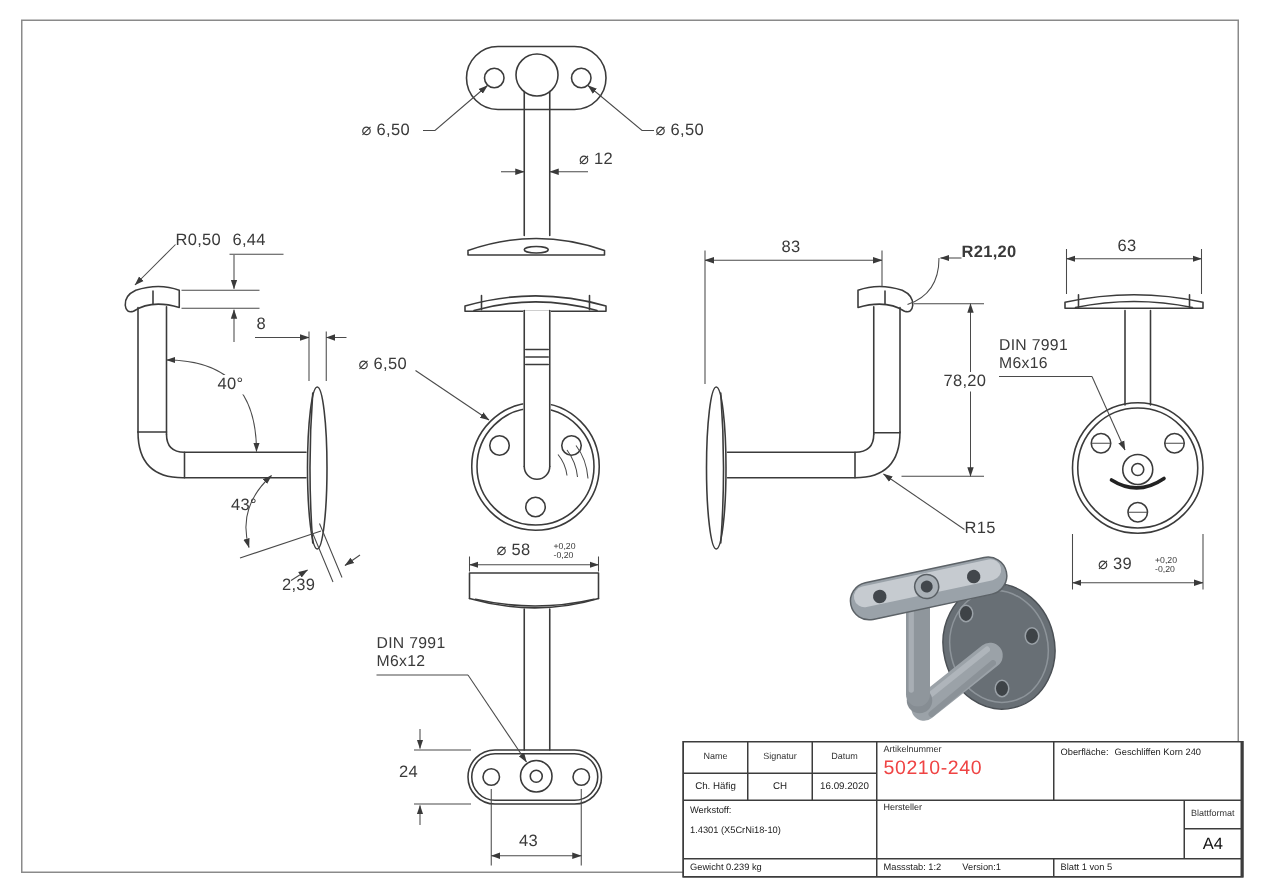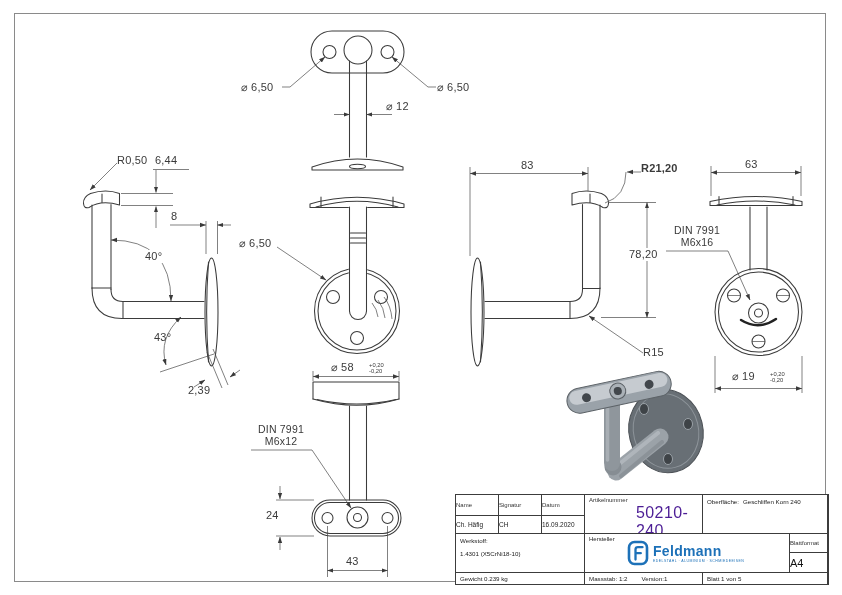--- a/index.html
+++ b/index.html
@@ -6,33 +6,33 @@
   .sheet{position:relative;width:842px;height:595px;background:#fff;overflow:hidden;
          font-family:"Liberation Sans",sans-serif;color:#333;}
   .frame{position:absolute;left:14px;top:13px;width:812px;height:569px;
          border:1px solid #8a8a8a;box-sizing:border-box;}
   svg.linework{position:absolute;left:0;top:0;}
   svg .p{stroke:#3b3b3b;stroke-width:1.05;fill:none;stroke-linecap:round;stroke-linejoin:round;}
   svg .d{stroke:#4a4a4a;stroke-width:0.7;fill:none;}
   svg .w{fill:#ffffff;stroke:none;}
   .dim{position:absolute;font-size:11px;color:#3a3a3a;white-space:nowrap;letter-spacing:.2px;line-height:13px;}
   .dim.bg{background:#fff;padding:0 2px;}
-  .dim.two{text-align:center;font-size:10.5px;line-height:11.5px;}
+  .dim.two{text-align:left;font-size:10.5px;line-height:11.5px;}
   .tol{position:absolute;font-size:5.8px;line-height:6px;color:#3a3a3a;display:flex;flex-direction:column;letter-spacing:0;}
   
   .tblock{position:absolute;left:455px;top:494px;width:372px;height:89px;
           display:grid;grid-template-columns:42px 42px 42px 117px 86px 37px;
           grid-template-rows:20px 17px 18px 19px 11px;gap:1px;background:#3c3c3c;
           border:1px solid #3c3c3c;box-sizing:content-box;}
   .cell{background:#fff;overflow:hidden;font-size:6px;color:#222;position:relative;}
-  .cell.ctr{display:flex;align-items:center;justify-content:flex-start;}
+  .cell.ctr{display:flex;align-items:center;justify-content:center;}
   .cell.lft{display:flex;align-items:center;padding-left:4px;}
   .lbl{font-size:6px;color:#333;}
   .art-cell{display:flex;flex-direction:column;padding:2px 4px;}
-  .art-val{font-size:16px;color:#4c1d95;letter-spacing:.4px;margin-top:1px;margin-left:47px;}
+  .art-val{font-size:13px;color:#ef4444;letter-spacing:.4px;margin-top:1px;}
   .obf-cell{padding:3px 4px;display:flex;gap:4px;align-items:flex-start;font-size:6.2px;}
   .wst-cell{padding:3px 4px;display:flex;flex-direction:column;gap:6px;font-size:6.2px;}
   .her-cell{padding:2px 4px;}
   .her-lbl{position:absolute;left:4px;top:2px;}
   .logo{position:absolute;left:42px;top:6px;display:flex;align-items:center;gap:4px;}
   .brand{color:#1d71b8;font-size:14px;font-weight:600;letter-spacing:.3px;line-height:14px;}
   .tagline{color:#1d71b8;font-size:3.5px;letter-spacing:.45px;margin-top:1px;}
   .a4{font-size:11px;color:#111;}
   .ms-cell{display:flex;align-items:center;padding-left:4px;gap:14px;font-size:6.2px;}
 </style>
@@ -223,21 +223,21 @@
 
   <div class="dim" style="left:521px;top:159px;">83</div>
   <div class="dim" style="left:641px;top:162px;font-weight:bold;">R21,20</div>
   <div class="dim bg" style="left:627px;top:248px;">78,20</div>
   <div class="dim" style="left:643px;top:346px;">R15</div>
   <div class="dim" style="left:745px;top:158px;">63</div>
   <div class="dim two" style="left:666px;top:225px;width:62px;">
     <span style="display:block">DIN 7991</span>
     <span style="display:block">M6x16</span>
   </div>
-  <div class="dim" style="left:732px;top:370px;">⌀ 19</div>
+  <div class="dim" style="left:732px;top:370px;">⌀ 39</div>
   <div class="tol" style="left:770px;top:371px;">
     <span>+0,20</span>
     <span>-0,20</span>
   </div>
 
   <div class="tblock">
     <div class="cell ctr" style="grid-column:1;grid-row:1;">
         <span class="lbl">Name</span>
       </div>
     <div class="cell ctr" style="grid-column:2;grid-row:1;">
@@ -262,30 +262,20 @@
       </div>
     <div class="cell ctr" style="grid-column:3;grid-row:2;font-size:6.5px;">
         <span>16.09.2020</span>
       </div>
     <div class="cell wst-cell" style="grid-column:1 / span 3;grid-row:3 / span 2;">
       <span>Werkstoff:</span>
       <span>1.4301 (X5CrNi18-10)</span>
     </div>
     <div class="cell her-cell" style="grid-column:4 / span 2;grid-row:3 / span 2;">
       <span class="her-lbl">Hersteller</span>
-      <div class="logo">
-        <svg width="22" height="26" viewBox="0 0 22 26">
-          <rect x="2" y="2" width="18" height="22" rx="5.5" fill="none" stroke="#1d71b8" stroke-width="2.6"></rect>
-          <path d="M8.5,19.5 L8.5,9.5 Q8.5,7.2 11,7.2 L15.5,7.2 M8.5,13.2 L13.8,13.2" fill="none" stroke="#1d71b8" stroke-width="2.3" stroke-linecap="round"></path>
-        </svg>
-        <div style="display:flex;flex-direction:column;">
-          <span class="brand">Feldmann</span>
-          <span class="tagline">EDELSTAHL · ALUMINIUM · SCHMIEDEEISEN</span>
-        </div>
-      </div>
     </div>
     <div class="cell ctr" style="grid-column:6;grid-row:3;">
         <span class="lbl">Blattformat</span>
       </div>
     <div class="cell ctr" style="grid-column:6;grid-row:4;">
         <span class="a4">A4</span>
       </div>
     <div class="cell lft" style="grid-column:1 / span 3;grid-row:5;font-size:6.2px;">
         <span>Gewicht 0.239 kg</span>
       </div>

